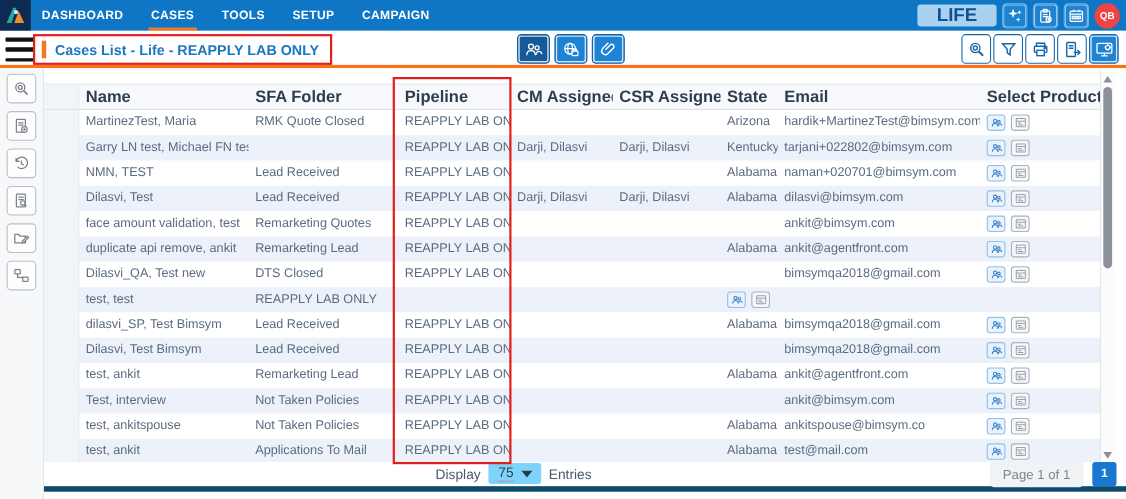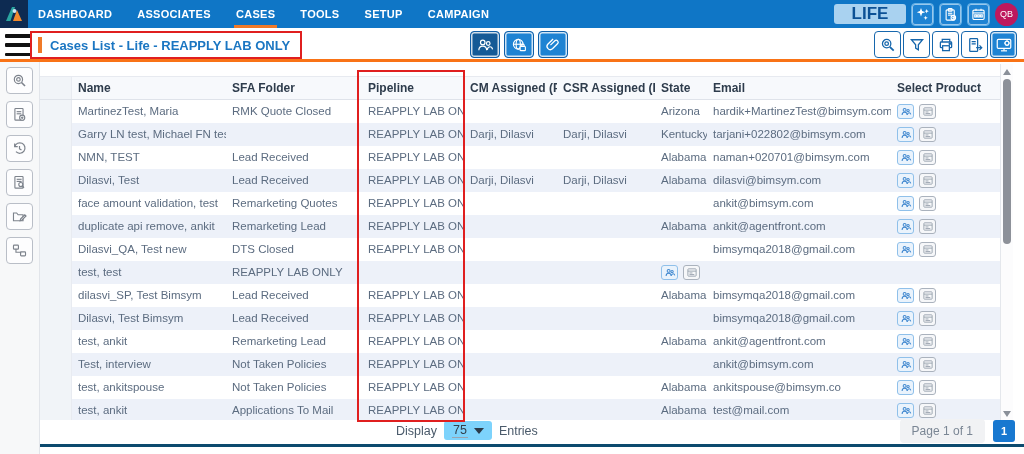--- a/index.html
+++ b/index.html
@@ -8,21 +8,21 @@
 
   
   .nav { position:absolute; left:0; top:0; width:1024px; height:28px; background:#0f76c6; display:flex; align-items:center; }
   .logo { width:28px; height:28px; background:#0d2b52; display:flex; align-items:center; justify-content:center; flex:0 0 28px; }
   .nav-items { display:flex; align-items:center; height:28px; margin-left:10px; gap:25px; }
   .nav-item { position:relative; height:28px; display:flex; align-items:center; color:#fff; font-size:11px; font-weight:bold; letter-spacing:.3px; cursor:pointer; }
   .nav-item.active::after { content:""; position:absolute; left:-2px; right:-2px; bottom:0; height:3px; background:#f07a28; }
   .nav-right { margin-left:auto; display:flex; align-items:center; gap:5px; padding-right:6px; }
   .life-btn { width:72px; height:20px; background:#a9d2f0; color:#0c5195; font-size:17px; font-weight:bold; border:none; border-radius:3px; cursor:pointer; }
   .nav-icon-btn { width:23px; height:23px; border-radius:4px; background:#1e83d3; border:1px solid #66b3e8; box-shadow:inset 0 0 0 1px rgba(255,255,255,.55); color:#fff; display:flex; align-items:center; justify-content:center; cursor:pointer; padding:0; }
-  .qb-badge { width:23px; height:23px; border-radius:50%; background:#be185d; color:#fff; font-size:9px; font-weight:normal; display:flex; align-items:center; justify-content:center; cursor:pointer; }
+  .qb-badge { width:23px; height:23px; border-radius:50%; background:#ef4444; color:#fff; font-size:9px; font-weight:bold; display:flex; align-items:center; justify-content:center; cursor:pointer; }
 
   
   .toolbar { position:absolute; left:0; top:28px; width:1024px; height:34px; background:#fff; border-bottom:3px solid #f97316; }
   .hamburger { position:absolute; left:5px; top:6px; width:27px; height:22px; display:flex; flex-direction:column; justify-content:space-between; cursor:pointer; background:none; border:none; }
   .hamburger span { display:block; height:3.5px; background:#111; border-radius:1px; }
   .title-box { position:absolute; left:30px; top:3px; height:28px; min-width:260px; border:2px solid #e01f1f; display:flex; align-items:center; padding:0 10px 0 6px; background:#fff; }
   .title-accent { width:4px; height:16px; background:#f07a28; margin-right:8px; }
   .page-title { color:#1b76c2; font-size:13px; font-weight:bold; white-space:nowrap; }
   .center-icons { position:absolute; left:470px; top:3px; display:flex; gap:4px; }
   .blue-icon-btn { width:30px; height:27px; border-radius:4px; background:#1e83d3; border:1px solid #0f5fa8; box-shadow:inset 0 0 0 1.5px rgba(255,255,255,.8); color:#fff; display:flex; align-items:center; justify-content:center; cursor:pointer; padding:0; }
@@ -33,21 +33,21 @@
 
   
   .sidebar { position:absolute; left:0; top:62px; width:40px; height:392px; background:#f7f8f9; border-right:1px solid #e2e5ea; display:flex; flex-direction:column; align-items:center; padding-top:5px; gap:7px; }
   .side-btn { width:27px; height:27px; border:1px solid #b9bec7; border-radius:4px; background:#fdfdfe; color:#7d838c; display:flex; align-items:center; justify-content:center; cursor:pointer; padding:0; }
 
   
   .content { position:absolute; left:40px; top:62px; width:984px; height:392px; background:#fff; }
   .table-wrap { position:absolute; left:0; top:14px; width:960px; }
   .thead, .trow { display:grid; grid-template-columns:32px 154px 136px 102px 93px 98px 52px 184px 1fr; align-items:center; }
   .thead { height:24px; background:#f7f9fc; border-top:1px solid #e7eaf0; border-bottom:1px solid #dfe3ea; }
-  .th { font-size:12px; font-weight:bold; color:#2e3c4c; padding-left:6px; white-space:nowrap; overflow:hidden; }
+  .th { font-size:15px; font-weight:bold; color:#2e3c4c; padding-left:6px; white-space:nowrap; overflow:hidden; }
   .tbody { height:320px; overflow:hidden; }
   .trow { height:23px; background:#fff; cursor:pointer; }
   .trow.alt { background:#edf1f9; }
   .td { font-size:11.5px; color:#5c6c80; padding-left:6px; white-space:nowrap; overflow:hidden; height:23px; line-height:23px; }
   .col-spacer { background:#f1f4f8; height:100%; border-right:1px solid #e8ebf1; }
   .col-product { display:flex; gap:5px; align-items:center; }
   .sp-btn { width:17px; height:15px; border-radius:3px; display:inline-flex; align-items:center; justify-content:center; cursor:pointer; }
   .sp-people { background:#eaf3fc; border:1px solid #8fc0ea; color:#3f87cf; }
   .sp-form { background:#f6f7f9; border:1px solid #aab2bd; color:#97a1ad; }
 
@@ -55,21 +55,21 @@
   .pipeline-annotation { position:absolute; left:317px; top:-6px; width:108px; height:352px; border:2px solid #e01f1f; pointer-events:none; z-index:5; }
 
   
   .vscroll { position:absolute; right:11px; top:2px; width:13px; height:358px; background:#fcfcfd; border-left:1px solid #e4e7ec; }
   .vs-up, .vs-down { position:absolute; left:2px; width:0; height:0; border-left:4.5px solid transparent; border-right:4.5px solid transparent; cursor:pointer; }
   .vs-up { top:5px; border-bottom:6px solid #8a9099; }
   .vs-down { bottom:5px; border-top:6px solid #8a9099; }
   .vs-thumb { position:absolute; left:2px; top:15px; width:8px; height:165px; background:#8d9199; border-radius:4px; cursor:grab; }
 
   
-  .footer { position:absolute; left:0; right:0; bottom:7px; height:28px; border-bottom:3px solid #0c4a6e; }
+  .footer { position:absolute; left:0; right:0; bottom:7px; height:28px; border-bottom:5px solid #0c4a6e; }
   .display-ctl { position:absolute; left:356px; top:2px; display:flex; align-items:center; gap:7px; font-size:12.5px; color:#4a5a6a; }
   .display-select { display:flex; align-items:center; gap:6px; background:#7dd3fc; border-radius:3px; padding:2px 8px; cursor:pointer; }
   .display-value { font-size:12.5px; color:#33414e; border-bottom:1px solid #9aa4b0; padding:0 1px; }
   .caret-down { width:0; height:0; border-left:5px solid transparent; border-right:5px solid transparent; border-top:6px solid #2b3b4a; }
   .pager { position:absolute; right:9px; top:0; display:flex; align-items:center; gap:8px; }
   .page-info-btn { background:#f1f2f4; border:none; border-radius:4px; padding:5px 12px; font-size:12px; color:#7a8694; cursor:pointer; }
   .page-num-btn { width:22px; height:22px; background:#1878d0; border:none; border-radius:3px; color:#fff; font-size:11px; font-weight:bold; cursor:pointer; }
 
   svg { display:block; }
 </style>
@@ -81,21 +81,20 @@
   <div class="nav">
     <div class="logo">
       <svg width="20" height="18" viewBox="0 0 20 18">
         <path d="M2 16 L8 2 L11 2 L6.5 16 Z" fill="#2aa5a0"></path>
         <path d="M9 16 L13 5 L18 16 Z" fill="#f28a2e"></path>
         <circle cx="10.5" cy="6" r="2" fill="#cfe8f5"></circle>
       </svg>
     </div>
     <div class="nav-items">
       <div class="nav-item">DASHBOARD</div>
-      <div class="nav-item">ASSOCIATES</div>
       <div class="nav-item active">CASES</div>
       <div class="nav-item">TOOLS</div>
       <div class="nav-item">SETUP</div>
       <div class="nav-item">CAMPAIGN</div>
     </div>
     <div class="nav-right">
       <button class="life-btn">LIFE</button>
       <button class="nav-icon-btn">
         <svg width="16" height="16" viewBox="0 0 24 24">
           <path d="M9 3 l1.7 4.6 L15.3 9.3 l-4.6 1.7 L9 15.6 l-1.7-4.6 L2.7 9.3 l4.6-1.7 Z" fill="#fff"></path>

